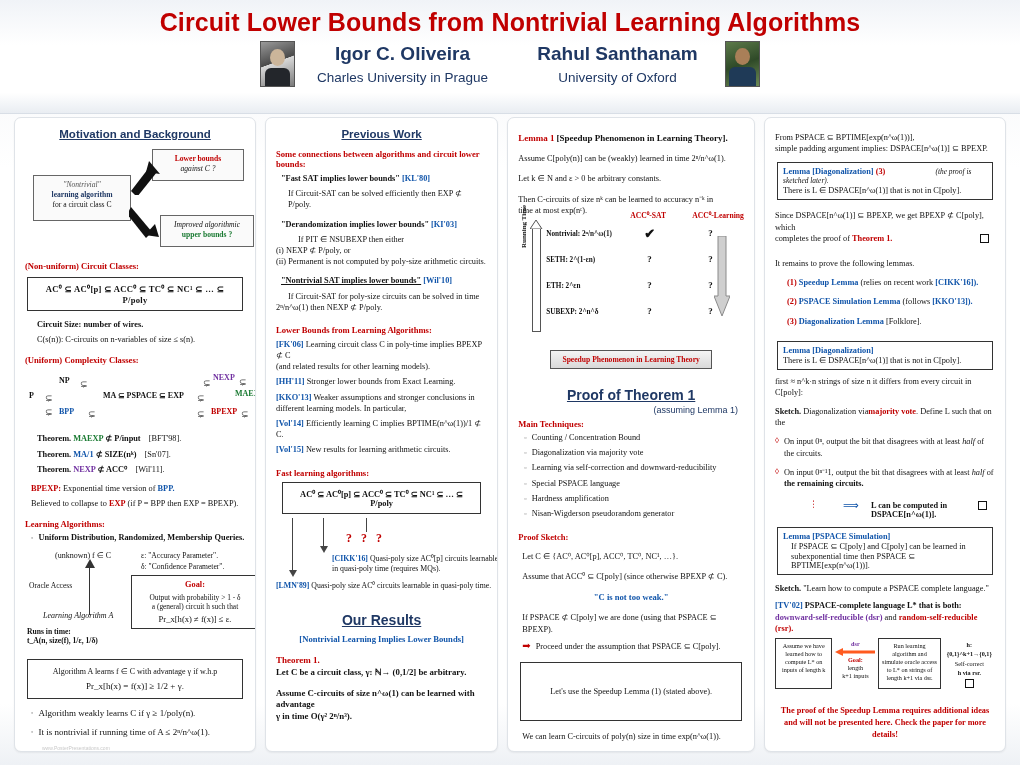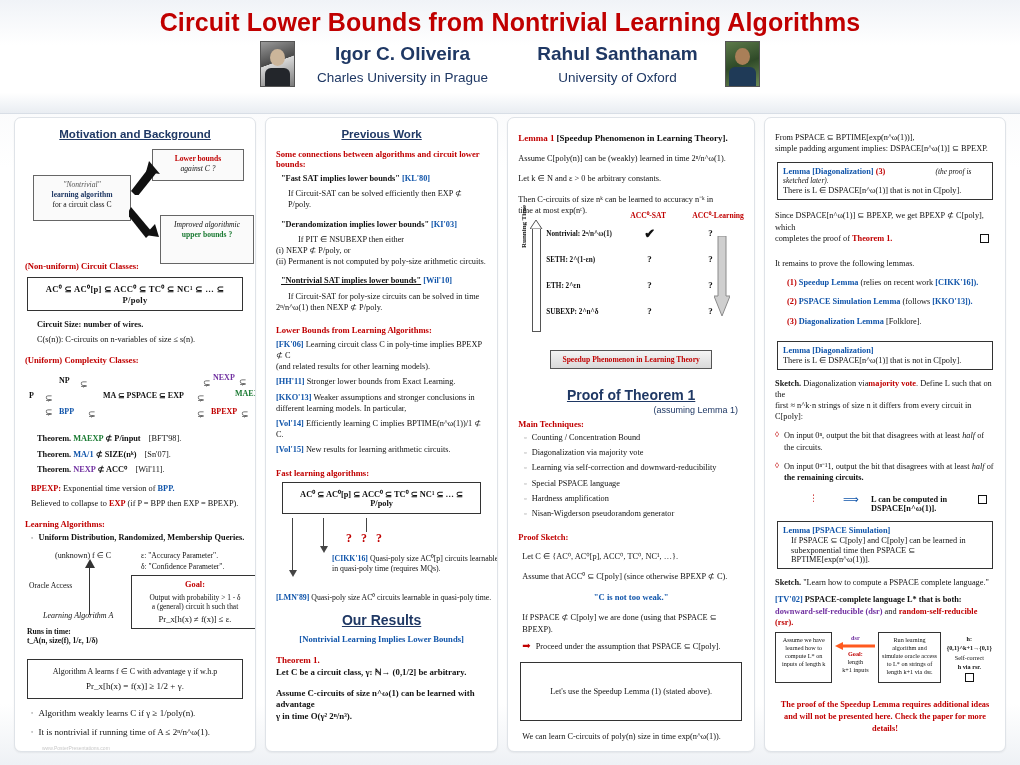--- a/index.html
+++ b/index.html
@@ -109,21 +109,21 @@
       <div class="diag">
         <div class="dbox" style="left:8px;top:26px;width:98px;height:46px;">
           <span class="i blue" style="color:#555;">"Nontrivial"</span><br>
           <span class="b blue">learning algorithm</span><br>
           <span>for a circuit class C</span>
         </div>
         <div class="dbox" style="left:127px;top:0px;width:92px;height:32px;">
           <span class="b red">Lower bounds</span><br>
           <span class="i">against C ?</span>
         </div>
-        <div class="dbox" style="left:135px;top:66px;width:94px;height:49px;">
+        <div class="dbox" style="left:135px;top:66px;width:94px;height:32px;">
           <span class="i">Improved algorithmic</span><br>
           <span class="b green">upper bounds ?</span>
         </div>
         <svg class="arrw" style="left:104px;top:12px;" width="32" height="34">
           <polygon points="2,30 22,4 28,11 8,36" fill="#111"></polygon>
           <polygon points="20,0 31,13 17,11" fill="#111"></polygon>
         </svg>
         <svg class="arrw" style="left:104px;top:56px;" width="34" height="34">
           <polygon points="2,2 23,27 17,33 -2,9" fill="#111"></polygon>
           <polygon points="30,32 16,30 26,19" fill="#111"></polygon>
@@ -292,21 +292,21 @@
           </svg>
         <svg style="position:absolute;left:44px;top:28px;" width="8" height="7">
             <polygon points="4,7 0,0 8,0" fill="#444"></polygon>
           </svg>
         <div style="position:absolute;left:70px;top:13px;" class="qmarks">? ? ?</div>
         <div style="position:absolute;left:56px;top:36px;width:175px;font-size:7.8px;line-height:1.35;">
           <span class="b dkblue">[CIKK'16]</span>
           <span>Quasi-poly size AC⁰[p] circuits learnable</span><br>
           <span>in quasi-poly time  (requires MQs).</span>
         </div>
-        <div style="position:absolute;left:0px;top:74px;width:228px;font-size:7.8px;">
+        <div style="position:absolute;left:0px;top:62px;width:228px;font-size:7.8px;">
           <span class="b dkblue">[LMN'89]</span>
           <span>Quasi-poly size AC⁰ circuits learnable in quasi-poly time.</span>
         </div>
       </div>
 
       <div class="sec-title big">Our Results</div>
       <div class="centered b dkblue" style="font-size:8.6px;margin:6px 0 10px 0;">[Nontrivial Learning Implies Lower Bounds]</div>
 
       <div class="t b red" style="font-size:9px;margin-bottom:0;">Theorem 1.</div>
       <div class="t b" style="font-size:8.8px;margin-top:1px;">Let  C  be a circuit class,  γ: ℕ→ (0,1/2] be arbitrary.</div>
@@ -443,25 +443,25 @@
         <span class="b red">(3)</span>
         <span class="b dkblue">Diagonalization Lemma</span>
         <span>[Folklore].</span>
       </div>
 
       <div class="boxy l" style="padding:4px 5px;margin-top:14px;">
         <div class="b dkblue">Lemma [Diagonalization]</div>
         <div>There is L ∈ DSPACE[n^ω(1)] that is not in C[poly].</div>
       </div>
 
+      <div class="t" style="margin-top:0;">first ≈ n^k·n strings of size  n  it differs from every circuit in C[poly]:</div>
       <div class="t" style="margin-top:8px;margin-bottom:0;">
         <span class="b">Sketch.</span>
         <span>Diagonalization via</span><span class="b red">majority vote</span><span>. Define L such that on the</span>
       </div>
-      <div class="t" style="margin-top:0;">first ≈ n^k·n strings of size  n  it differs from every circuit in C[poly]:</div>
 
       <div class="t" style="margin-top:8px;margin-bottom:0;display:flex;gap:5px;">
         <span class="red" style="font-size:8px;">◊</span>
         <span>
           <span>On input 0ⁿ, output the bit that disagrees with at least</span>
           <span class="i">half</span>
           <span>of the</span>
           <span>circuits.</span>
         </span>
       </div>

